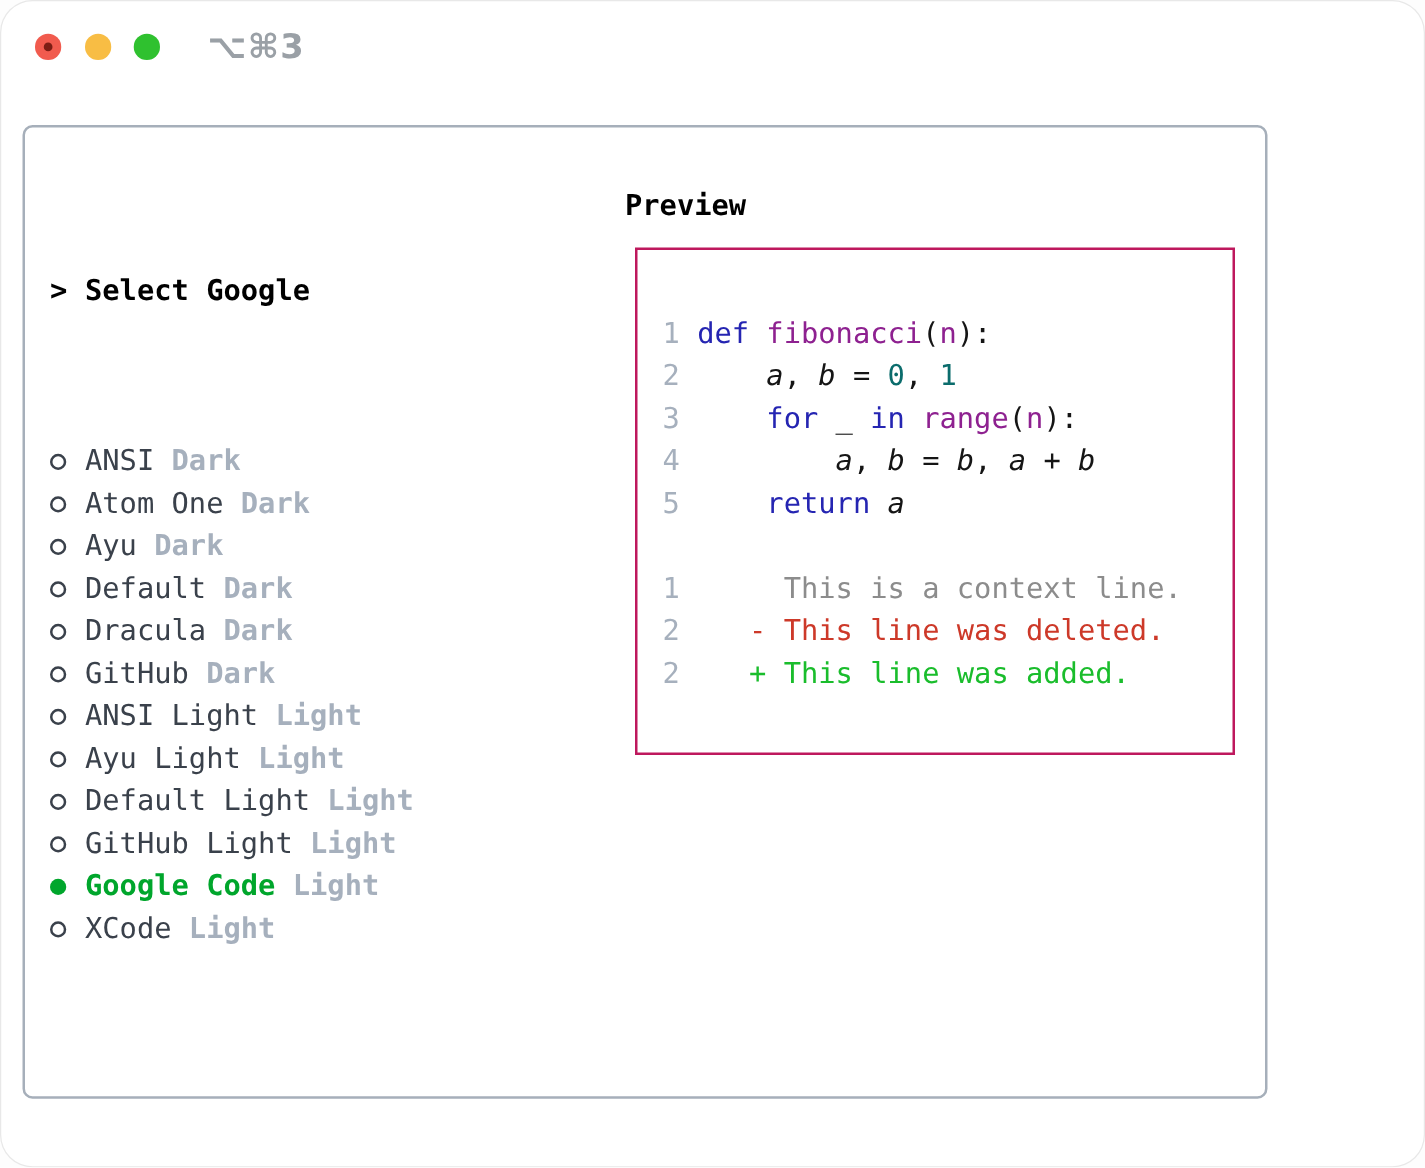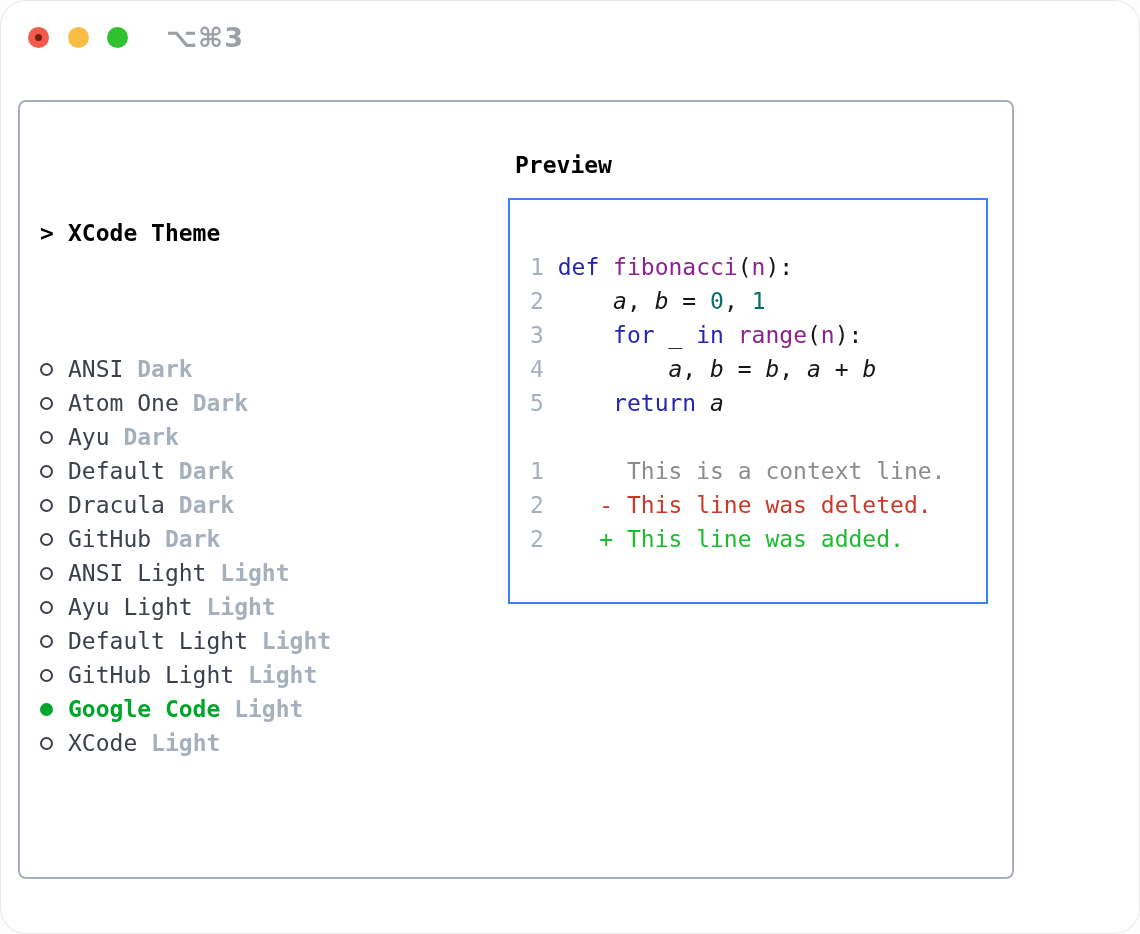--- a/index.html
+++ b/index.html
@@ -93,27 +93,26 @@
   .spacer { height: 34px; }
   
   .preview-title {
     position: absolute;
     left: 500px; top: 148px;
     height: 34px;
     line-height: 34px;
     font-size: 23px;
     font-weight: bold;
     color: #000;
-    margin-left: 15px;
   }
   .preview-box {
     position: absolute;
     left: 508px; top: 198px;
     width: 476px; height: 402px;
-    border: 2px solid #3b82f6;
+    border: 2px solid #be185d;
     background: #ffffff;
     overflow: hidden;
   }
   .code {
     position: absolute;
     left: 20px; top: 50px;
     font-size: 23px;
     line-height: 34px;
     white-space: pre;
   }
@@ -138,21 +137,21 @@
     <button class="tl-btn tl-min"></button>
     <button class="tl-btn tl-zoom"></button>
     <span class="shortcut">⌥⌘3</span>
   </div>
 
   <div class="panel">
 
     <div class="left-col">
       <div class="row">
         <span class="marker"><span class="prompt">&gt;</span></span>
-        <span class="hdr">XCode Theme</span>
+        <span class="hdr">Select Google</span>
       </div>
 
       <div id="theme-list"><div class="row"><span class="marker"><span class="dot off"></span></span><span class="item-name">ANSI</span><span class="item-suffix"> Dark</span></div><div class="row"><span class="marker"><span class="dot off"></span></span><span class="item-name">Atom One</span><span class="item-suffix"> Dark</span></div><div class="row"><span class="marker"><span class="dot off"></span></span><span class="item-name">Ayu</span><span class="item-suffix"> Dark</span></div><div class="row"><span class="marker"><span class="dot off"></span></span><span class="item-name">Default</span><span class="item-suffix"> Dark</span></div><div class="row"><span class="marker"><span class="dot off"></span></span><span class="item-name">Dracula</span><span class="item-suffix"> Dark</span></div><div class="row"><span class="marker"><span class="dot off"></span></span><span class="item-name">GitHub</span><span class="item-suffix"> Dark</span></div><div class="row"><span class="marker"><span class="dot off"></span></span><span class="item-name">ANSI Light</span><span class="item-suffix"> Light</span></div><div class="row"><span class="marker"><span class="dot off"></span></span><span class="item-name">Ayu Light</span><span class="item-suffix"> Light</span></div><div class="row"><span class="marker"><span class="dot off"></span></span><span class="item-name">Default Light</span><span class="item-suffix"> Light</span></div><div class="row"><span class="marker"><span class="dot off"></span></span><span class="item-name">GitHub Light</span><span class="item-suffix"> Light</span></div><div class="row"><span class="marker"><span class="dot on"></span></span><span class="item-name sel">Google Code</span><span class="item-suffix"> Light</span></div><div class="row"><span class="marker"><span class="dot off"></span></span><span class="item-name">XCode</span><span class="item-suffix"> Light</span></div></div>
 
       <div class="spacer"></div>
 
       
 
       
 

